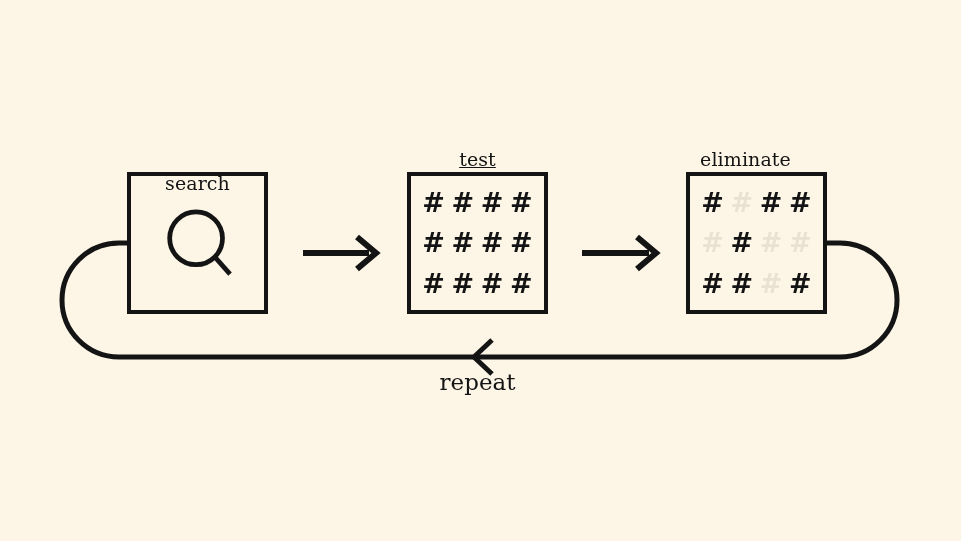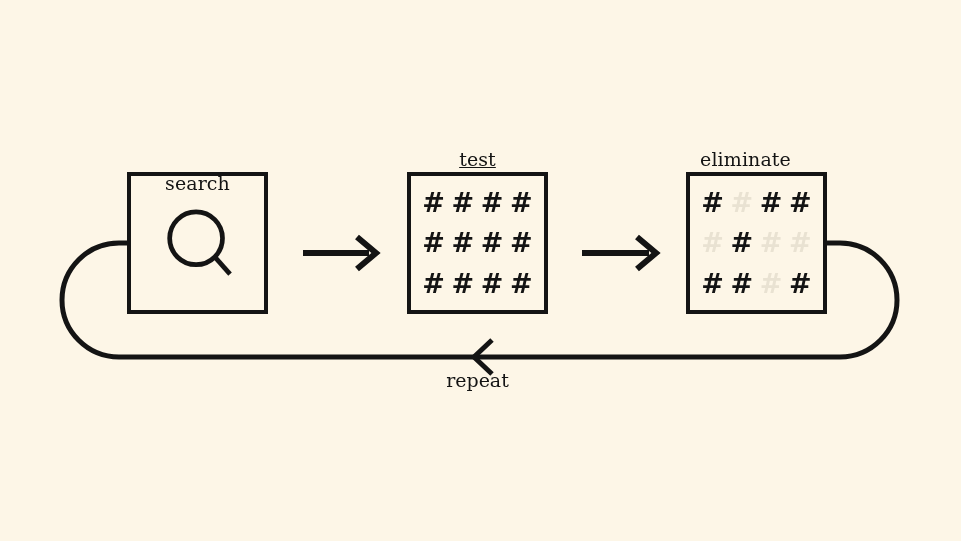--- a/index.html
+++ b/index.html
@@ -31,21 +31,21 @@
     font-family: "DejaVu Serif", "Liberation Serif", serif;
     font-size: 19px;
     color: #141414;
     text-align: center;
     letter-spacing: 0.1px;
     white-space: nowrap;
   }
   .loop-label {
     position: absolute;
     font-family: "DejaVu Serif", "Liberation Serif", serif;
-    font-size: 19px;
+    font-size: 23px;
     color: #141414;
     text-align: center;
     white-space: nowrap;
   }
   .stage-box {
     position: absolute;
     border: 4px solid #141414;
     background: transparent;
     box-sizing: border-box;
   }

